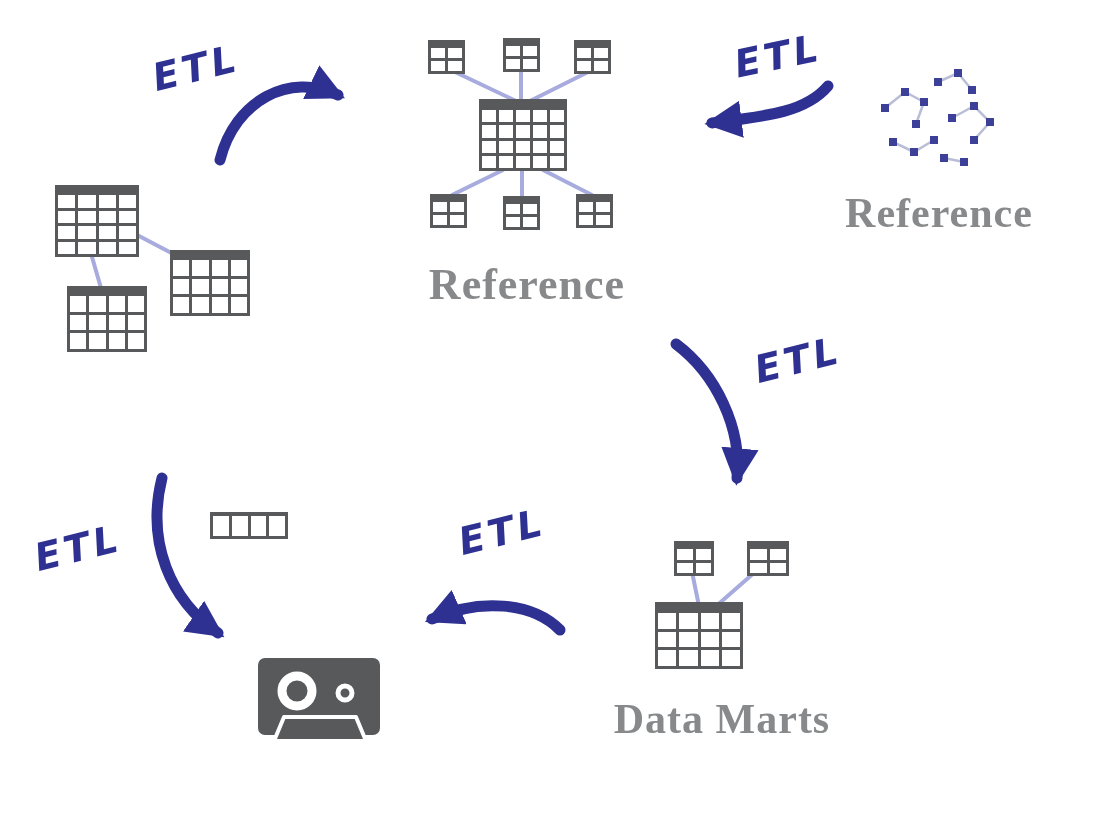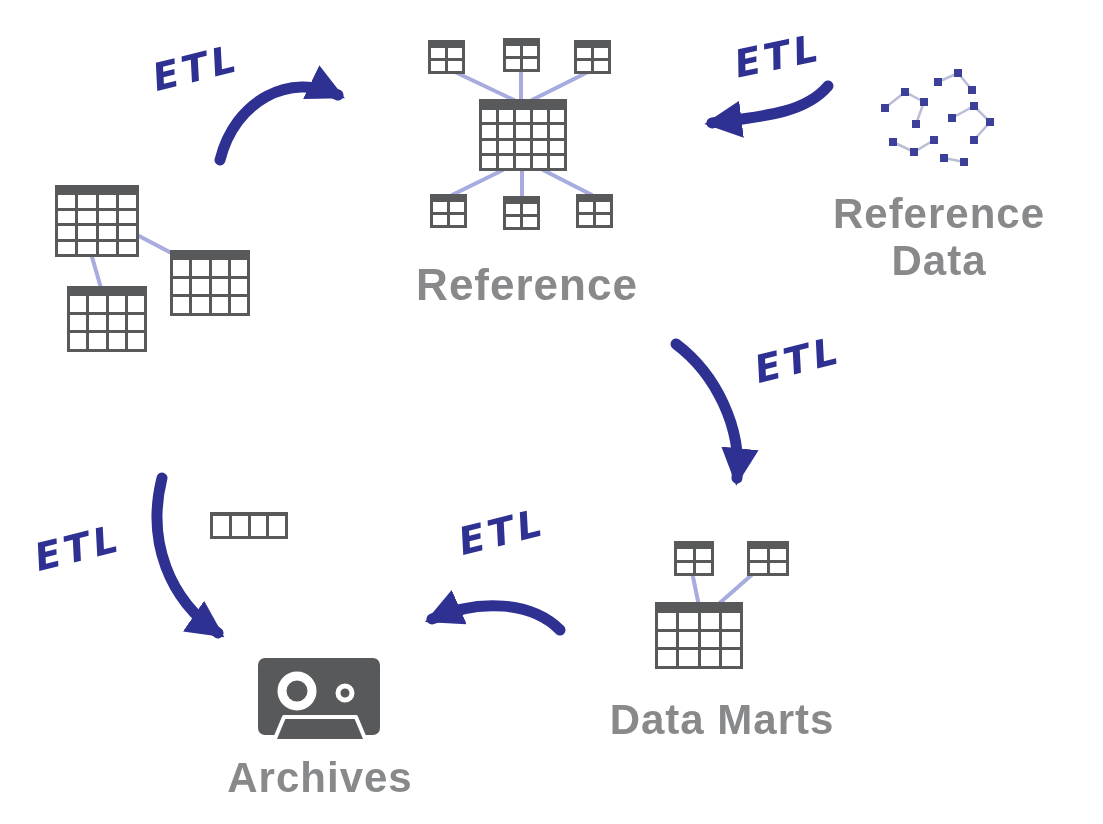--- a/index.html
+++ b/index.html
@@ -24,21 +24,21 @@
 
   .node-label{
     position:absolute;
     z-index:1;
     color:#87898b;
     font-weight:bold;
     font-size:42px;
     letter-spacing:1px;
     text-align:center;
     line-height:1.12;
-    font-family:Liberation Sans, sans-serif;
+    font-family:Liberation Serif, serif;
   }
   .etl-label{
     position:absolute;
     z-index:3;
     color:#2e3192;
     font-style:italic;
     font-weight:bold;
     font-size:38px;
     letter-spacing:4px;
     font-family:"DejaVu Sans", sans-serif;
@@ -277,24 +277,22 @@
       <rect x="258" y="658" width="122" height="77" rx="7" fill="#58595b"></rect>
       <circle cx="297" cy="691" r="15" fill="none" stroke="#ffffff" stroke-width="9"></circle>
       <circle cx="345" cy="693" r="7" fill="none" stroke="#ffffff" stroke-width="5"></circle>
       <path d="M284,717 L356,717 L366,741 L274,741 Z" fill="#58595b" stroke="#ffffff" stroke-width="4" stroke-linejoin="round"></path>
     </g>
   </svg>
 
   <div class="node-label" style="left:383px;top:260px;width:288px;font-size:44px;">Reference</div>
   <div class="node-label" style="left:808px;top:190px;width:262px;">
     <div>Reference</div>
-    <div>Data</div>
   </div>
   <div class="node-label" style="left:578px;top:696px;width:288px;">Data Marts</div>
-  <div class="node-label" style="left:210px;top:754px;width:220px;">Archives</div>
 
   <div class="etl-label" style="left:152px;top:46px;">ETL</div>
   <div class="etl-label" style="left:734px;top:34px;transform:rotate(-12deg);">ETL</div>
   <div class="etl-label" style="left:754px;top:338px;">ETL</div>
   <div class="etl-label" style="left:458px;top:510px;">ETL</div>
   <div class="etl-label" style="left:34px;top:526px;">ETL</div>
 
 </div>
 
 </body></html>

